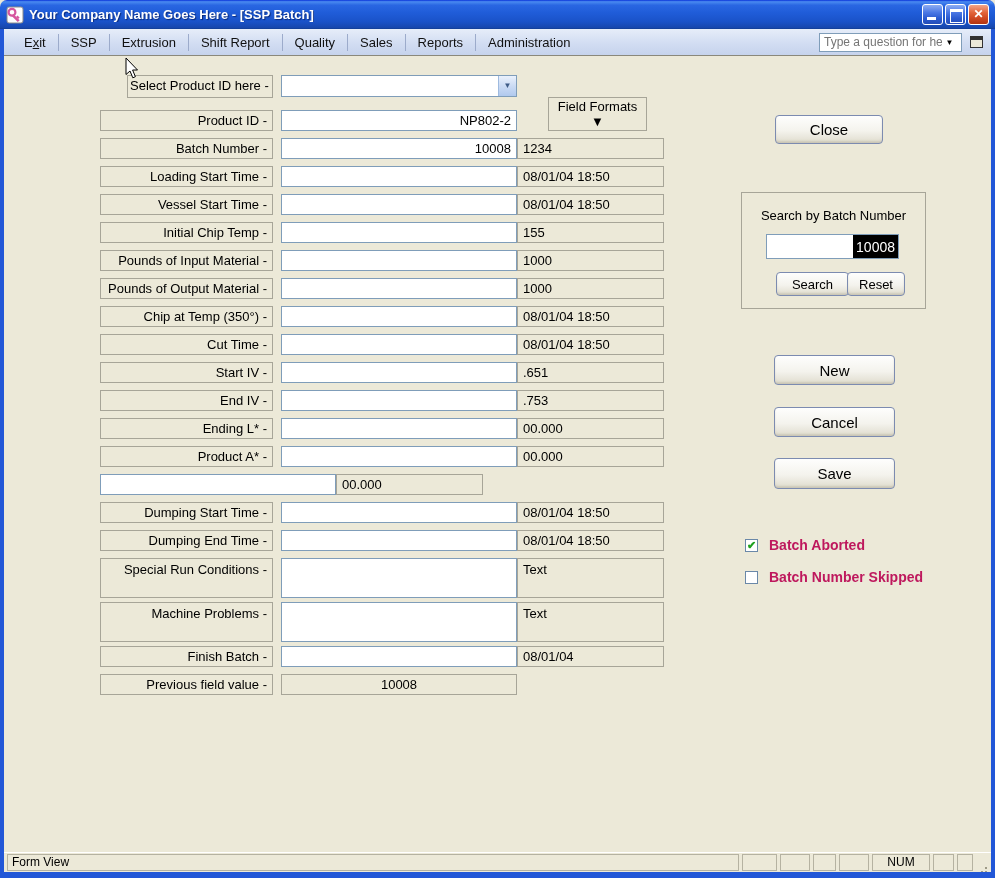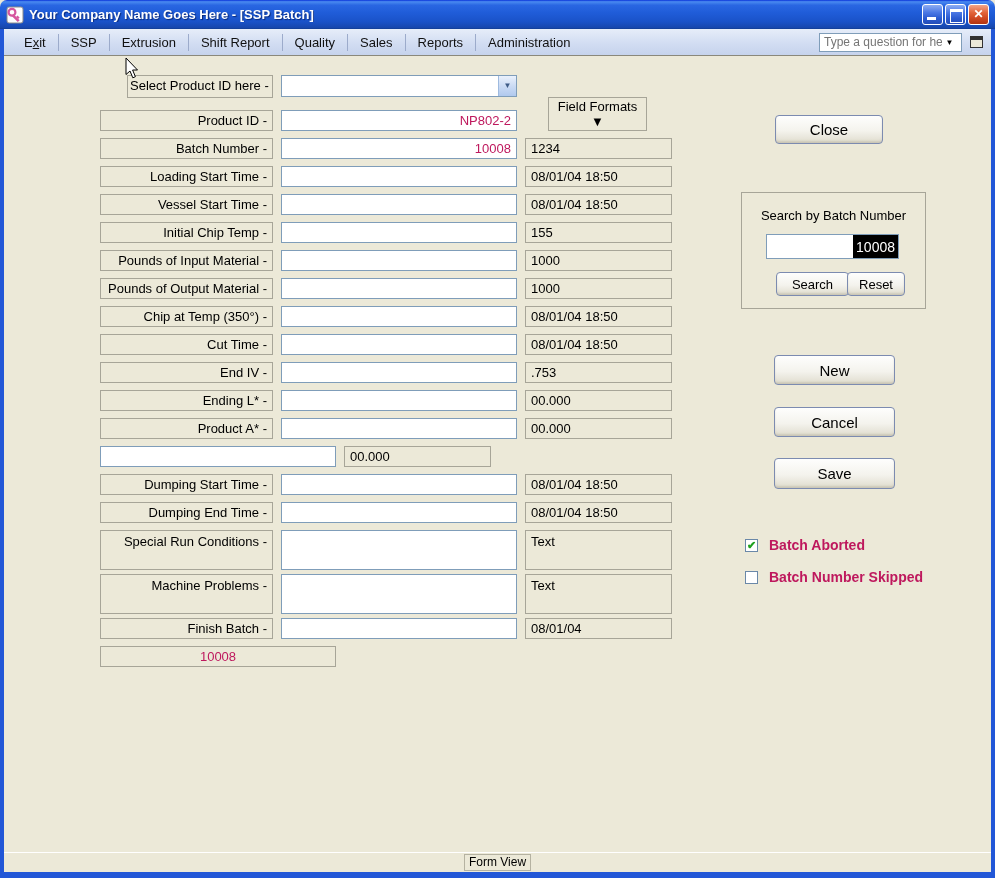--- a/index.html
+++ b/index.html
@@ -64,23 +64,23 @@
     background:linear-gradient(180deg,#EAF1FC 0%,#CBDBF4 50%,#B0C9EE 100%); position:relative; }
   .combo-dd::before { content:"\25BC"; position:absolute; left:0; top:5px; width:100%; text-align:center; font-size:8px; color:#3E5B86; }
 
   .field-formats { position:absolute; left:544px; top:41px; width:99px; height:34px;
     text-align:center; font-size:13px; padding-top:1px; line-height:15px; }
 
   .rows { position:absolute; left:96px; top:54px; width:576px; }
   .row { display:flex; height:21px; margin-bottom:7px; }
   .row .lbl { width:173px; margin-right:8px; text-align:right; font-size:13px;
     line-height:18px; padding:1px 5px 0 2px; white-space:nowrap; overflow:hidden; }
-  .row .val { width:236px; height:100%; margin-right:8px; border:1px solid #7F9DB9;
+  .row .val { width:236px; height:100%; border:1px solid #7F9DB9;
     background:#fff; text-align:right; padding:0 5px; font-size:13px;
-    font-family:"Liberation Sans", sans-serif; outline:none; color:#be185d; }
+    font-family:"Liberation Sans", sans-serif; outline:none; color:#000000; }
   .row .fmt { width:147px; font-size:13px; line-height:18px; padding:1px 5px; white-space:nowrap; }
   .row.tall { height:40px; margin-bottom:4px; }
   .row.tall .lbl, .row.tall .fmt { line-height:15px; padding-top:3px; }
   .row.display-row .val { background:#ECE9D8; border-color:#A7A598; text-align:center; }
 
   
   .xp-btn {
     background:linear-gradient(180deg,#FEFEFD 0%,#F4F3ED 55%,#E3E0D3 92%,#D8D4C4 100%);
     border:1px solid #7C8BB0; border-radius:4px; color:#000;
     font-family:"Liberation Sans", sans-serif; font-size:15px;
@@ -104,21 +104,21 @@
   .cb-row { position:absolute; display:flex; align-items:center; }
   .cb { width:13px; height:13px; border:1px solid #6A88A8; background:#fff; margin-right:11px;
     font-size:11px; line-height:11px; text-align:center; color:#1EA11E; font-weight:bold; }
   .cb-label { font-size:14px; color:#be185d;font-weight:bold; }
   .cb-row-1 { left:741px; top:481px; }
   .cb-row-2 { left:741px; top:513px; }
 
   
   .statusbar { position:absolute; left:4px; right:4px; bottom:6px; height:20px;
     background:#ECE9D8; border-top:1px solid #FFF; display:flex; align-items:center;
-    gap:3px; padding:1px 3px; font-size:12px;flex-direction:column; }
+    gap:3px; padding:1px 3px; font-size:12px; }
   .sb-panel { border:1px solid #B5B2A1; height:17px; line-height:15px; padding:0 4px; }
   .sb-main { flex:1; }
   .sb-s1 { width:35px; } .sb-s2 { width:30px; } .sb-s3 { width:23px; }
   .sb-s4 { width:30px; } .sb-num { width:58px; text-align:center; }
   .sb-s5 { width:21px; } .sb-s6 { width:16px; }
   .grip { width:12px; height:17px; position:relative; }
   .grip::before { content:""; position:absolute; right:1px; bottom:2px; width:2px; height:2px;
     background:#9D9A87;
     box-shadow:-4px 4px 0 #9D9A87, -8px 8px 0 #9D9A87, 0 4px 0 #9D9A87, -4px 8px 0 #9D9A87, 0 8px 0 #9D9A87; }
 
@@ -233,20 +233,25 @@
           <input class="val" style="">
           <div class="fmt boxed">08/01/04 18:50</div>
         </div>
 
         <div class="row">
           <div class="lbl boxed">Cut Time -</div>
           <input class="val" style="">
           <div class="fmt boxed">08/01/04 18:50</div>
         </div>
 
+        <div class="row">
+          <div class="lbl boxed">Start IV -</div>
+          <input class="val" style="">
+          <div class="fmt boxed">.651</div>
+        </div>
 
         <div class="row">
           <div class="lbl boxed">End IV -</div>
           <input class="val" style="">
           <div class="fmt boxed">.753</div>
         </div>
 
         <div class="row">
           <div class="lbl boxed">Ending L* -</div>
           <input class="val" style="">
@@ -288,20 +293,21 @@
           <div class="fmt boxed">Text</div>
         </div>
 
         <div class="row">
           <div class="lbl boxed">Finish Batch -</div>
           <input class="val" style="">
           <div class="fmt boxed">08/01/04</div>
         </div>
 
         <div class="row display-row">
+          <div class="lbl boxed">Previous field value -</div>
           <input class="val" value="10008" style="">
           <div class="fmt boxed" style="visibility: hidden;"></div>
         </div>
 
     </div>
 
     <div class="xp-btn btn-close-form">Close</div>
 
     <div class="search-group">
       <div class="search-title">Search by Batch Number</div>

